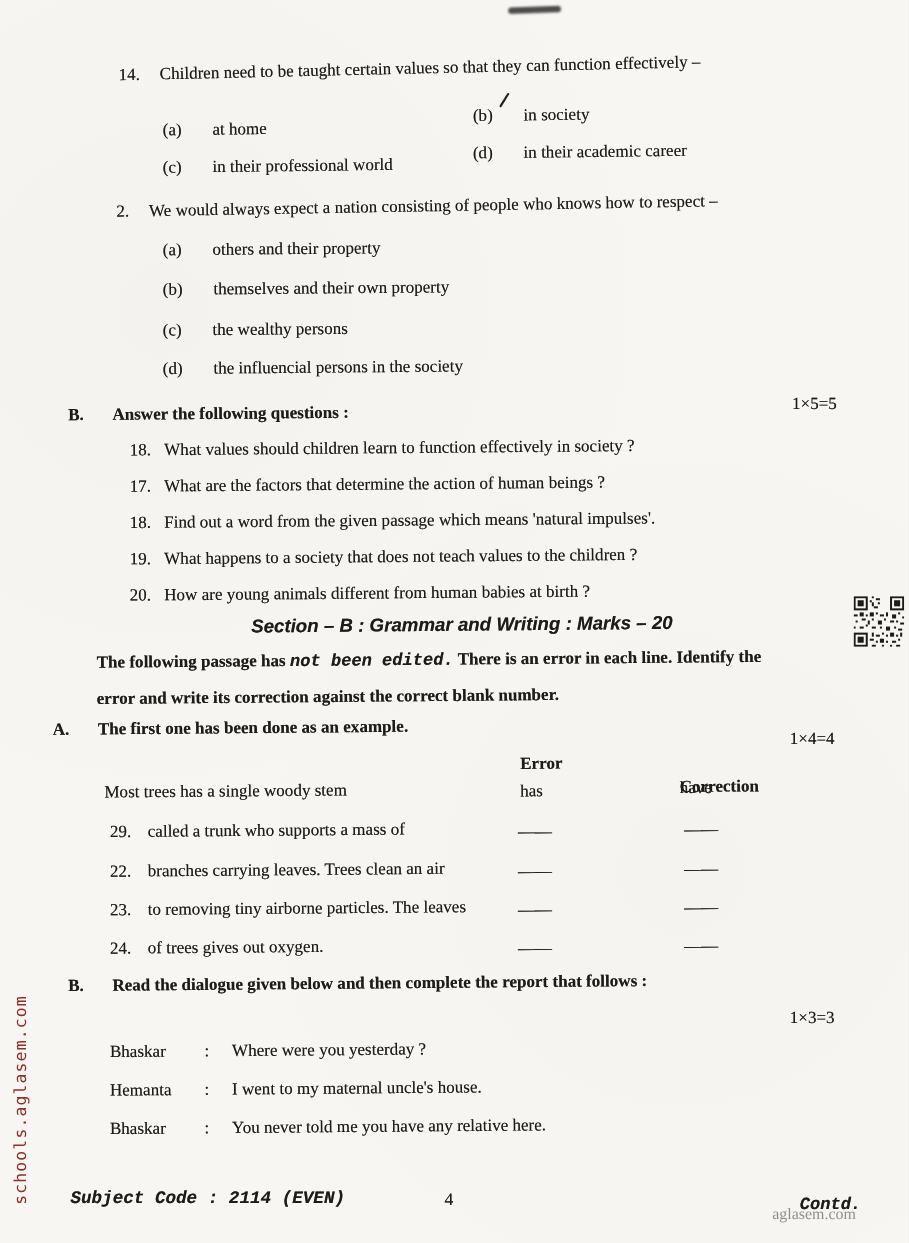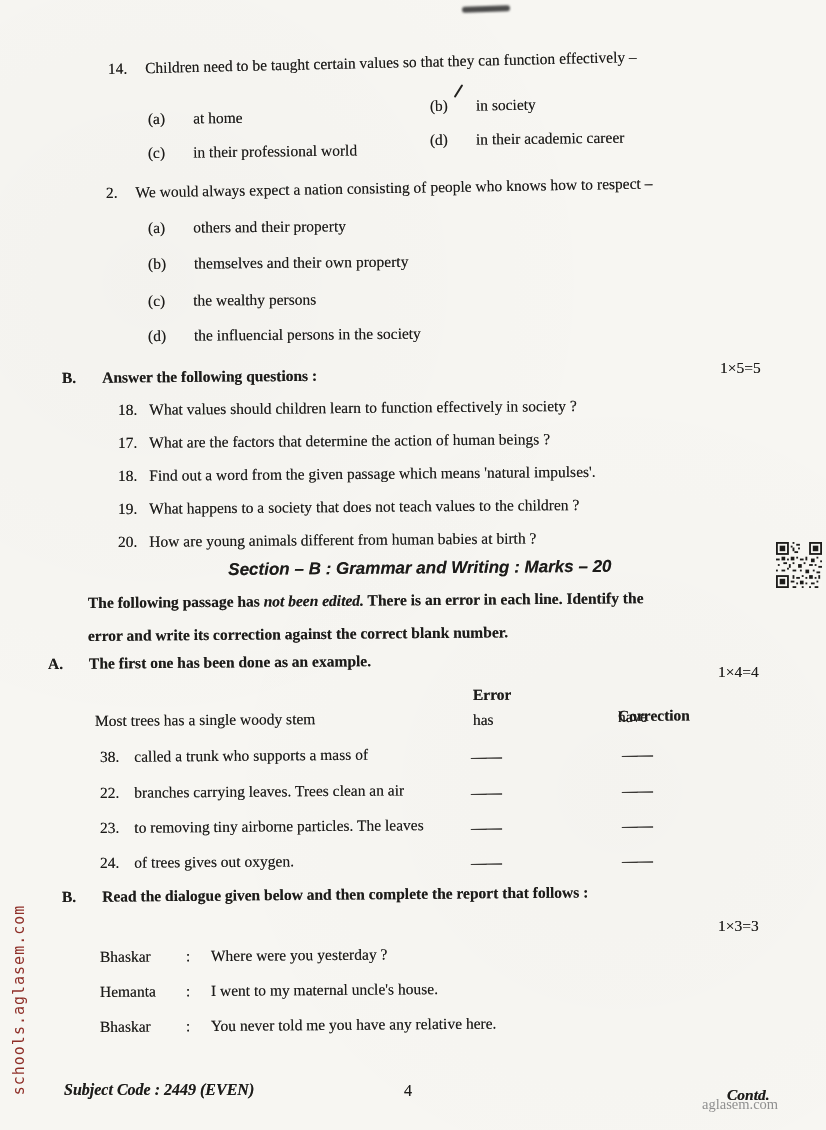--- a/index.html
+++ b/index.html
@@ -10,21 +10,21 @@
       radial-gradient(circle at 18% 25%, rgba(0,0,0,0.015), transparent 45%),
       radial-gradient(circle at 75% 70%, rgba(0,0,0,0.012), transparent 45%),
       #f7f6f2;
     font-family:"Liberation Serif", serif;
     font-size:15.5px;
     color:#1d1c1a;
   }
   .abs{position:absolute;white-space:nowrap;}
   .ink{color:#1d1c1a;text-shadow:0 0 .5px rgba(29,28,26,.65);}
   .b{font-weight:bold;}
-  .i{font-style:italic;}
+  .i{font-style:italic;font-family:Liberation Mono, monospace;}
   .sans{font-family:"Liberation Sans", sans-serif;}
   .mono{font-family:"DejaVu Sans Mono", monospace;}
   .sk05{transform:rotate(-0.5deg);transform-origin:left bottom;}
   .sk07{transform:rotate(-0.7deg);transform-origin:left bottom;}
   .sk10{transform:rotate(-1.0deg);transform-origin:left bottom;}
   .sk13{transform:rotate(-1.3deg);transform-origin:left bottom;}
   .qnum{display:inline-block;margin-right:18px;}
   .optlab{display:inline-block;margin-right:28px;}
   .subnum{display:inline-block;margin-right:12px;}
   .rownum{display:inline-block;margin-right:15px;}
@@ -192,21 +192,21 @@
   <div class="abs ink" style="left:718px;top:647px;margin-top:16px;">1×4=4</div>
 
   <div class="abs ink b sk05" style="left:473px;top:686px;">Error</div>
   <div class="abs ink b sk05" style="left:618px;top:684px;margin-top:23px;">Correction</div>
 
   <div class="abs ink sk05" style="left:95px;top:712px;">Most trees has a single woody stem</div>
   <div class="abs ink sk05" style="left:473px;top:711px;">has</div>
   <div class="abs ink sk05" style="left:618px;top:708px;">have</div>
 
   <div class="abs ink sk05" style="left:100px;top:748px;">
-    <span class="rownum">38.</span><span>called a trunk who supports a mass of</span>
+    <span class="rownum">29.</span><span>called a trunk who supports a mass of</span>
   </div>
   <div class="abs ink sk05" style="left:471px;top:748px;">——</div>
   <div class="abs ink sk05" style="left:622px;top:746px;">——</div>
 
   <div class="abs ink sk05" style="left:100px;top:784px;">
     <span class="rownum">22.</span><span>branches carrying leaves. Trees clean an air</span>
   </div>
   <div class="abs ink sk05" style="left:471px;top:784px;">——</div>
   <div class="abs ink sk05" style="left:622px;top:782px;">——</div>
 
@@ -230,18 +230,18 @@
   <div class="abs ink sk05" style="left:100px;top:948px;">
     <span class="speaker">Bhaskar</span><span class="dsep">:</span><span>Where were you yesterday ?</span>
   </div>
   <div class="abs ink sk05" style="left:100px;top:983px;">
     <span class="speaker">Hemanta</span><span class="dsep">:</span><span>I went to my maternal uncle's house.</span>
   </div>
   <div class="abs ink sk05" style="left:100px;top:1018px;">
     <span class="speaker">Bhaskar</span><span class="dsep">:</span><span>You never told me you have any relative here.</span>
   </div>
 
-  <div class="abs ink b i" style="left:64px;top:1081px;font-size:16px;">Subject Code : 2449 (EVEN)</div>
+  <div class="abs ink b i" style="left:64px;top:1081px;font-size:16px;">Subject Code : 2114 (EVEN)</div>
   <div class="abs ink" style="left:404px;top:1082px;font-size:16px;">4</div>
   <div class="abs mono gray-wm" style="left:702px;top:1096px;font-family:Liberation Serif, serif;">aglasem.com</div>
   <div class="abs ink b i" style="left:727px;top:1086px;">Contd.</div>
 
 </div>
 
 </body></html>

